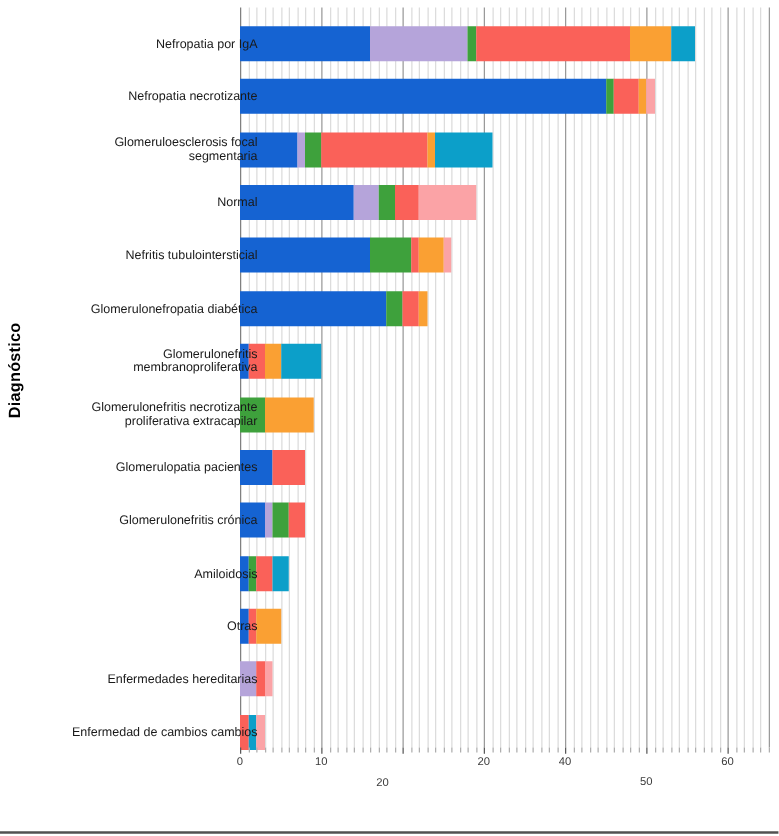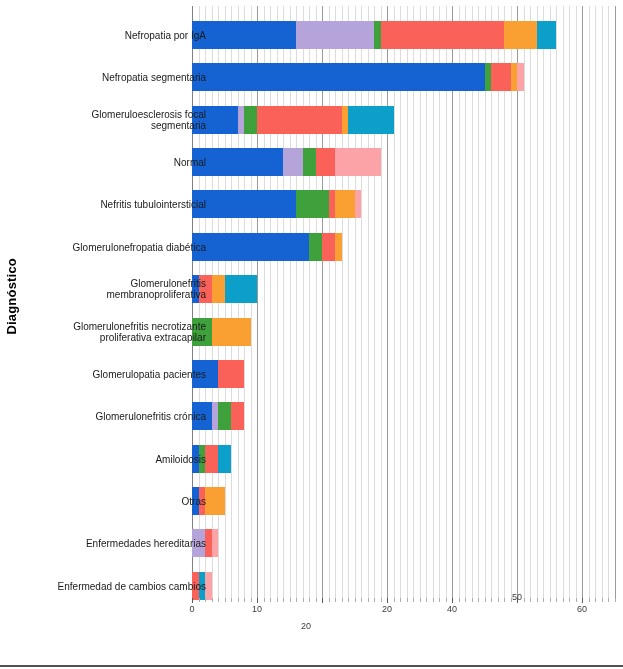--- a/index.html
+++ b/index.html
@@ -201,21 +201,21 @@
         <div class="bar-segment" style="left: 20px; width: 6px; background: rgb(251, 163, 166);"></div>
       </div>
       <div class="bar-row" style="top: 566px;">
         <div class="bar-segment" style="left: 0px; width: 7px; background: rgb(250, 97, 89);"></div>
         <div class="bar-segment" style="left: 7px; width: 6px; background: rgb(12, 159, 201);"></div>
         <div class="bar-segment" style="left: 13px; width: 7px; background: rgb(251, 163, 166);"></div>
       </div>
     </div>
   <div id="cat-labels">
       <div class="category-label" style="top: 21px;">Nefropatia por IgA</div>
-      <div class="category-label" style="top: 63px;">Nefropatia segmentaria</div>
+      <div class="category-label" style="top: 63px;">Nefropatia necrotizante</div>
       <div class="category-label" style="top: 106px;">Glomeruloesclerosis focal segmentaria</div>
       <div class="category-label" style="top: 148px;">Normal</div>
       <div class="category-label" style="top: 190px;">Nefritis tubulointersticial</div>
       <div class="category-label" style="top: 233px;">Glomerulonefropatia diabética</div>
       <div class="category-label" style="top: 275px;">Glomerulonefritis membranoproliferativa</div>
       <div class="category-label" style="top: 318px;">Glomerulonefritis necrotizante proliferativa extracapilar</div>
       <div class="category-label" style="top: 360px;">Glomerulopatia pacientes</div>
       <div class="category-label" style="top: 402px;">Glomerulonefritis crónica</div>
       <div class="category-label" style="top: 445px;">Amiloidosis</div>
       <div class="category-label" style="top: 487px;">Otras</div>
@@ -287,17 +287,17 @@
       <div class="x-tick minor" style="left: 589px; top: 598px;"></div>
       <div class="x-tick minor" style="left: 595px; top: 598px;"></div>
       <div class="x-tick minor" style="left: 602px; top: 598px;"></div>
       <div class="x-tick minor" style="left: 608px; top: 598px;"></div>
       <div class="x-tick minor" style="left: 615px; top: 598px;"></div>
       <div class="x-tick-label" style="left: 177px; top: 604px;">0</div>
       <div class="x-tick-label" style="left: 242px; top: 604px;">10</div>
       <div class="x-tick-label" style="left: 291px; top: 604px; margin-top: 17px;">20</div>
       <div class="x-tick-label" style="left: 372px; top: 604px;">20</div>
       <div class="x-tick-label" style="left: 437px; top: 604px;">40</div>
-      <div class="x-tick-label" style="left: 502px; top: 592px;">50</div>
+      <div class="x-tick-label" style="left: 502px; top: 620px;">50</div>
       <div class="x-tick-label" style="left: 567px; top: 604px;">60</div>
     </div>
   <div class="figure-bottom-border"></div>
 </div>
 
 </body></html>

